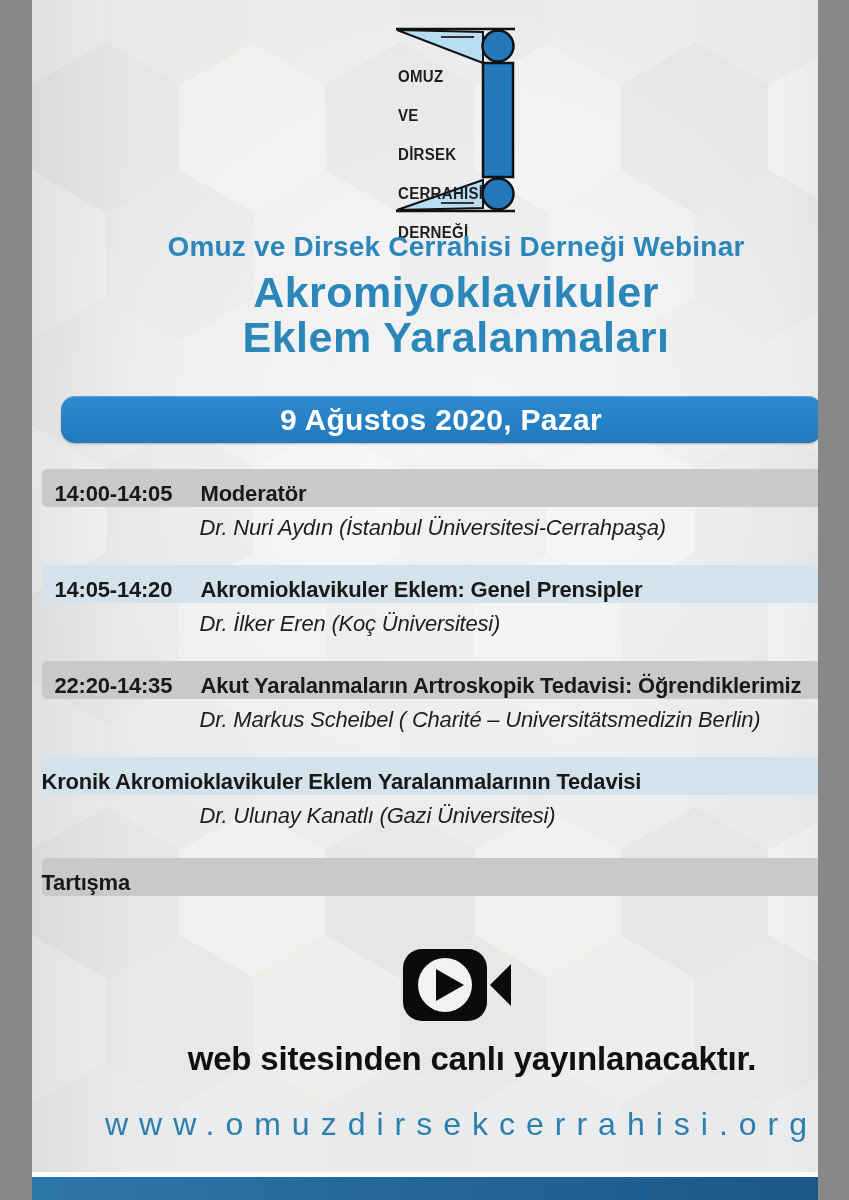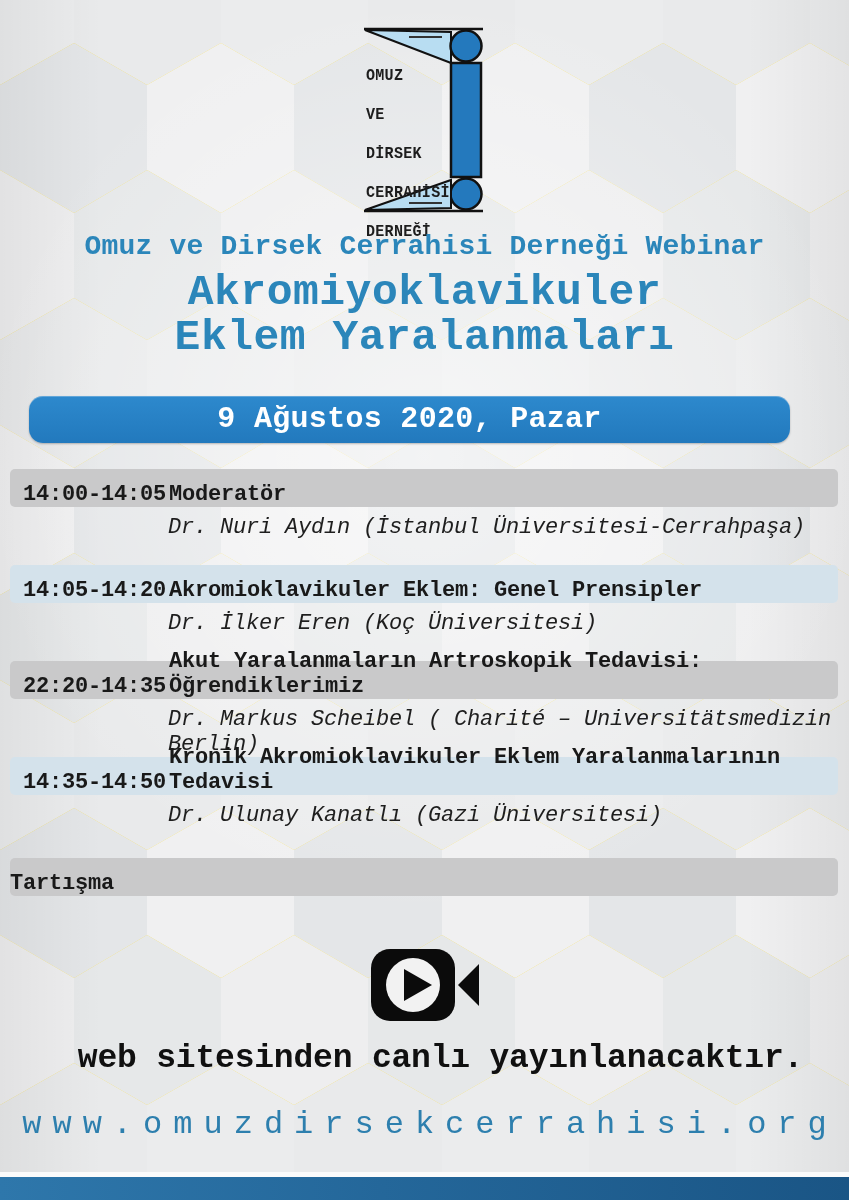--- a/index.html
+++ b/index.html
@@ -1,19 +1,19 @@
 <!DOCTYPE html>
 <html><head>
 <meta charset="utf-8">
 <style>
   html,body{margin:0;padding:0;}
   body{background:#888;font-family:"Liberation Sans", sans-serif;}
   .poster{
-    position:relative;width:849px;height:1200px;margin:0 auto;
-    background:#fde047;overflow:hidden;font-family:Liberation Mono, monospace;
+    position:relative;width:786px;height:1200px;margin:0 auto;
+    background:#fde047;overflow:hidden;
   }
   #hexbg{position:absolute;left:0;top:0;width:849px;height:1200px;}
   .light-overlay{
     position:absolute;left:0;top:0;width:849px;height:1200px;
     background:
       radial-gradient(ellipse 75% 55% at 50% 38%, rgba(255,255,255,0.55), rgba(255,255,255,0) 70%),
       linear-gradient(90deg, rgba(0,0,0,0.05), rgba(0,0,0,0) 12%, rgba(0,0,0,0) 88%, rgba(0,0,0,0.05));
     pointer-events:none;
   }
   
@@ -247,21 +247,20 @@
     <div class="row r2">
       <div class="bar bar-gray">
         <span class="time">22:20-14:35</span>
         <span class="topic">Akut Yaralanmaların Artroskopik Tedavisi: Öğrendiklerimiz</span>
       </div>
       <div class="speaker">Dr. Markus Scheibel ( Charité – Universitätsmedizin Berlin)</div>
     </div>
 
     <div class="row r3">
       <div class="bar bar-blue">
-        <span class="time">14:35-14:50</span>
         <span class="topic">Kronik Akromioklavikuler Eklem Yaralanmalarının Tedavisi</span>
       </div>
       <div class="speaker">Dr. Ulunay Kanatlı (Gazi Üniversitesi)</div>
     </div>
 
     <div class="row r4">
       <div class="bar bar-gray">
         <span class="topic">Tartışma</span>
       </div>
     </div>

